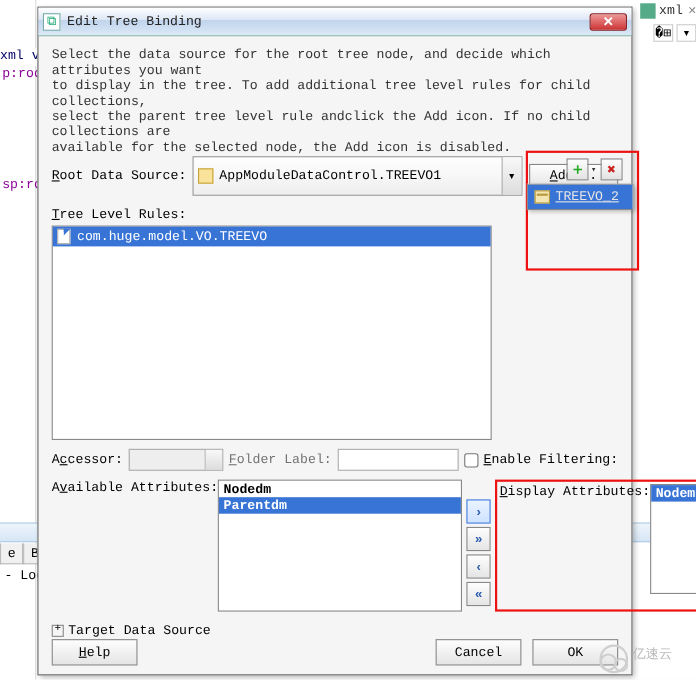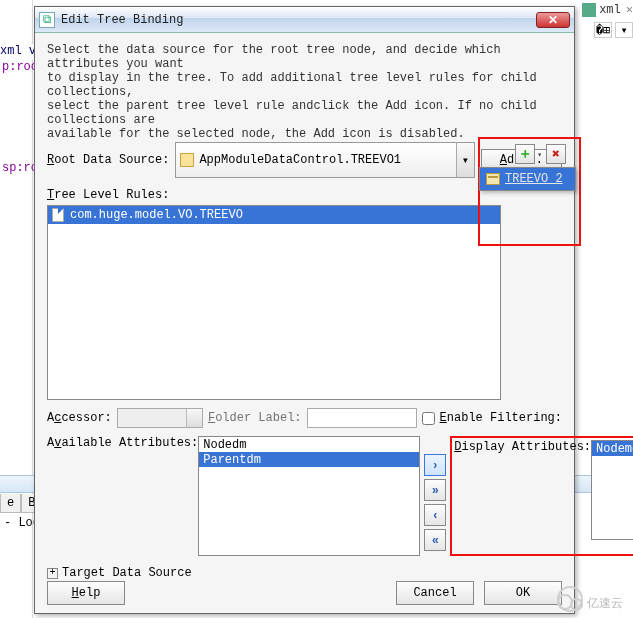--- a/index.html
+++ b/index.html
@@ -28,21 +28,21 @@
 .content{padding:10px 12px;}
 .instruct{color:#333;line-height:14px;white-space:pre-wrap;font-family:"Courier New",monospace;}
 .row{display:flex;align-items:center;margin-top:1px;gap:6px;}
 .lbl{white-space:nowrap;}
 select.combo, .combo-box{height:22px;border:1px solid #9a9a9a;background:linear-gradient(#fff,#eee);width:300px;display:flex;align-items:center;padding:17px 4px;position:relative;}
 .combo-box .dd{position:absolute;right:0;top:0;width:18px;height:100%;border-left:1px solid #aaa;background:linear-gradient(#f8f8f8,#ddd);display:flex;align-items:center;justify-content:center;}
 .combo-box .db-icon{width:14px;height:14px;background:#f9e29a;border:1px solid #c7a43a;margin-right:5px;}
 .btn{height:22px;padding:0 18px;border:1px solid #888;background:linear-gradient(#fdfdfd,#e5e5e5);display:flex;align-items:center;justify-content:center;cursor:default;}
 
 .group-label{margin-top:10px;}
-.rules-box{border:1px solid #888;background:#fff;height:195px;margin-top:3px;position:relative;width:454px;}
+.rules-box{border:1px solid #888;background:#fff;height:195px;margin-top:3px;position:relative;width:400px;}
 .rules-row{height:18px;background:#3874d6;color:#fff;display:flex;align-items:center;padding:0 4px;gap:6px;}
 .file-icon{width:12px;height:14px;background:#fff;border:1px solid #aaa;position:relative;}
 .file-icon:after{content:"";position:absolute;right:-1px;top:-1px;border:3px solid transparent;border-left-color:#3874d6;border-top-color:#3874d6;}
 
 .toolbar{position:absolute;right:8px;top:137px;display:flex;align-items:center;gap:4px;z-index:50;}
 .toolbtn{width:20px;height:20px;border:1px solid #8a8a8a;background:linear-gradient(#fdfdfd,#e3e3e3);display:flex;align-items:center;justify-content:center;}
 .add-icon{color:#2a2;font-weight:bold;font-size:14px;}
 .del-icon{color:#c22;font-weight:bold;font-size:13px;}
 .tri{font-size:8px;color:#333;margin-left:-2px;}
 .redbox1{position:absolute;right:-7px;top:130px;width:103px;height:109px;border:2px solid #e11;z-index:40;pointer-events:none;}
@@ -56,37 +56,37 @@
 .row2{display:flex;align-items:center;margin-top:8px;gap:5px;}
 .small-combo{width:110px;height:20px;border:1px solid #aaa;background:#eee;color:#888;position:relative;}
 .small-combo .dd{position:absolute;right:0;top:0;width:16px;height:100%;border-left:1px solid #bbb;background:linear-gradient(#f8f8f8,#ddd);}
 .small-input{width:110px;height:20px;border:1px solid #aaa;background:#fff;color:#888;}
 .grey{color:#737373;}
 input[type=checkbox]{width:13px;height:13px;}
 
 .attrs-row{display:flex;margin-top:8px;gap:4px;}
 .attr-col{display:flex;flex-direction:row;}
 .attr-list{border:1px solid #888;background:#fff;width:222px;height:120px;}
-.attr-item{padding:1px 4px;height:15px;}
+.attr-item{padding:1px 4px;height:15px;font-weight:bold;}
 .attr-item.sel{background:#3874d6;color:#fff;}
 .midbtns,.rightbtns{display:flex;flex-direction:column;gap:3px;justify-content:flex-start;margin-top:18px;}
 .sqbtn{width:22px;height:22px;border:1px solid #888;background:linear-gradient(#fdfdfd,#e5e5e5);display:flex;align-items:center;justify-content:center;color:#2a5db0;font-family:sans-serif;font-weight:bold;}
 .sqbtn.dis{color:#bbb;border-color:#bbb;}
 .sqbtn.sel{border:1px solid #3a78e0;background:linear-gradient(#eaf3ff,#cfe3ff);}
 .redbox2{border:2px solid #e11;}
 
 .tds{margin-top:10px;display:flex;align-items:center;gap:4px;}
 .plusbox{width:11px;height:11px;border:1px solid #888;display:flex;align-items:center;justify-content:center;font-size:10px;line-height:10px;}
 
 .dlg-footer{position:absolute;bottom:8px;left:0;right:0;display:flex;justify-content:space-between;padding:0 12px;}
 .dlg-footer .right{display:flex;gap:10px;}
 .big-btn{width:78px;height:24px;border:1px solid #888;background:linear-gradient(#fdfdfd,#e5e5e5);display:flex;align-items:center;justify-content:center;}
 .u{text-decoration:underline;}
 
-.watermark{position:absolute;right:10px;bottom:6px;display:flex;align-items:flex-end;gap:4px;color:#b8b8b8;font-family:"Microsoft YaHei",sans-serif;font-size:14px;z-index:200;}
+.watermark{position:absolute;right:22px;bottom:6px;display:flex;align-items:flex-start;gap:4px;color:#b8b8b8;font-family:"Microsoft YaHei",sans-serif;font-size:14px;z-index:200;}
 .wm-circ{width:26px;height:26px;border:2px solid #cfcfcf;border-radius:50%;position:relative;}
 .wm-circ:before,.wm-circ:after{content:"";position:absolute;border:2px solid #cfcfcf;border-radius:50%;}
 .wm-circ:before{width:12px;height:12px;left:-2px;top:6px;}
 .wm-circ:after{width:9px;height:9px;right:-2px;top:10px;}
 </style>
 </head>
 <body>
 
 <div class="bg-editor"></div>
 <div class="bg-tab">

